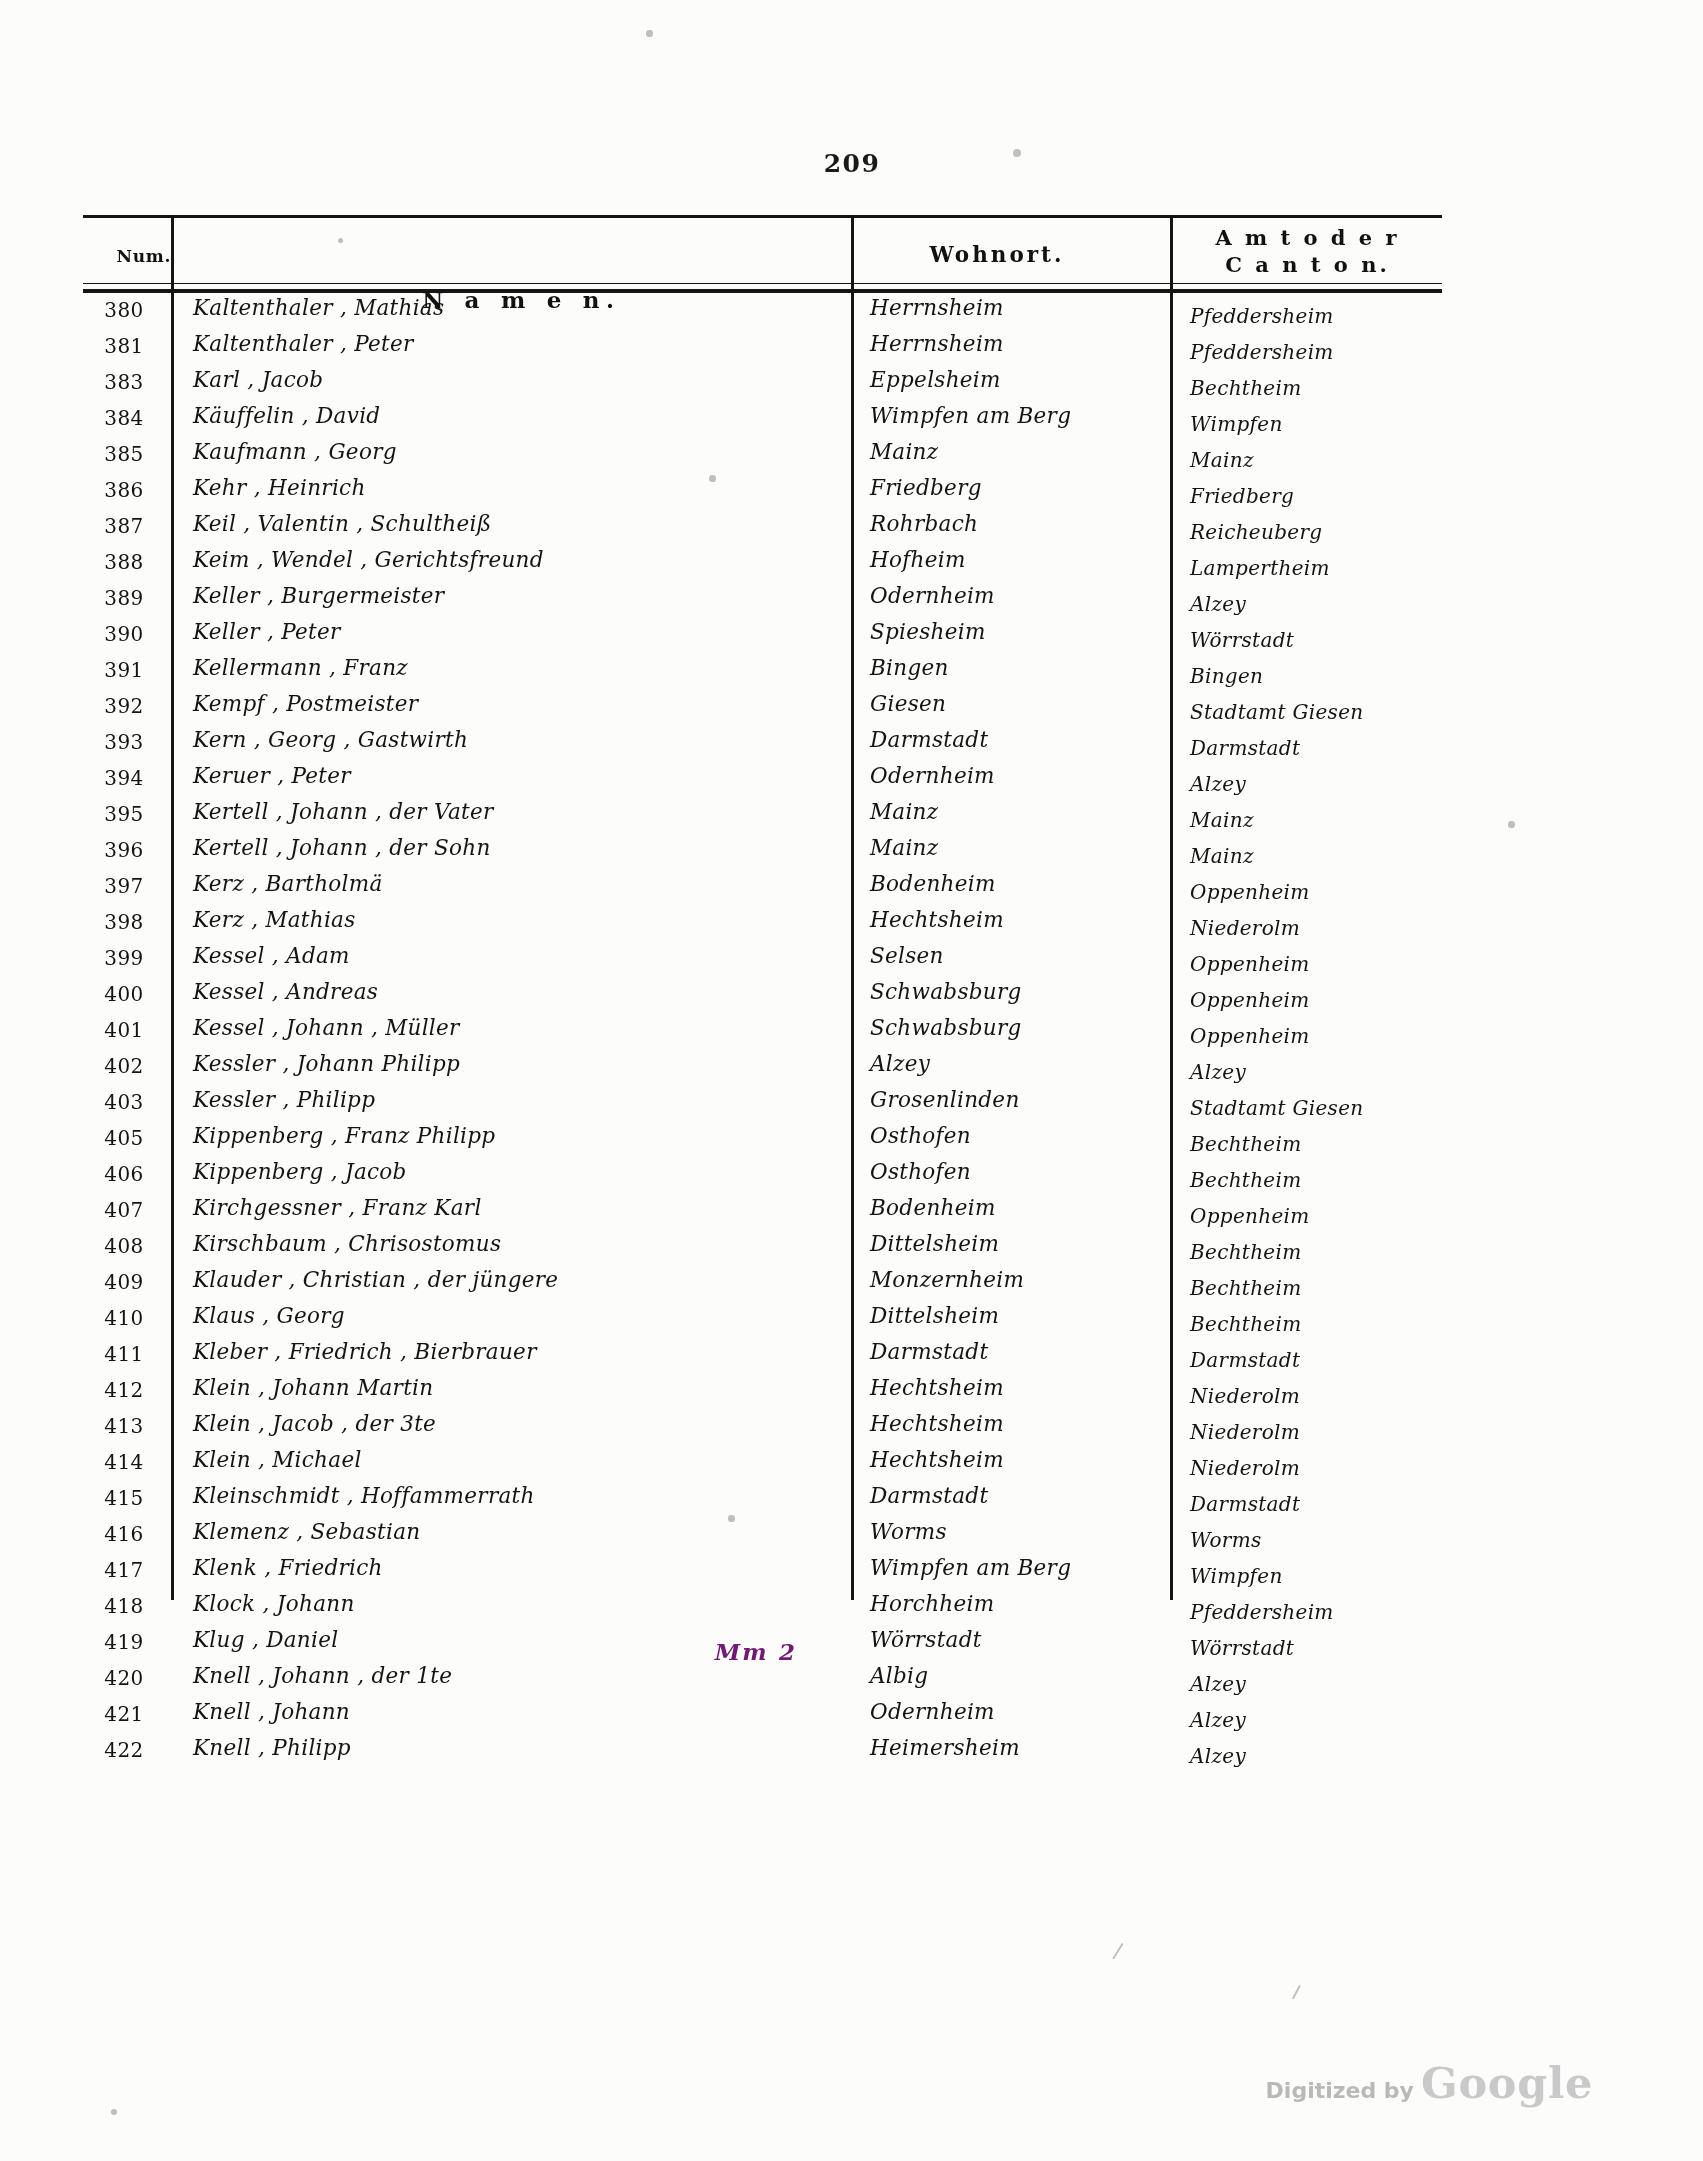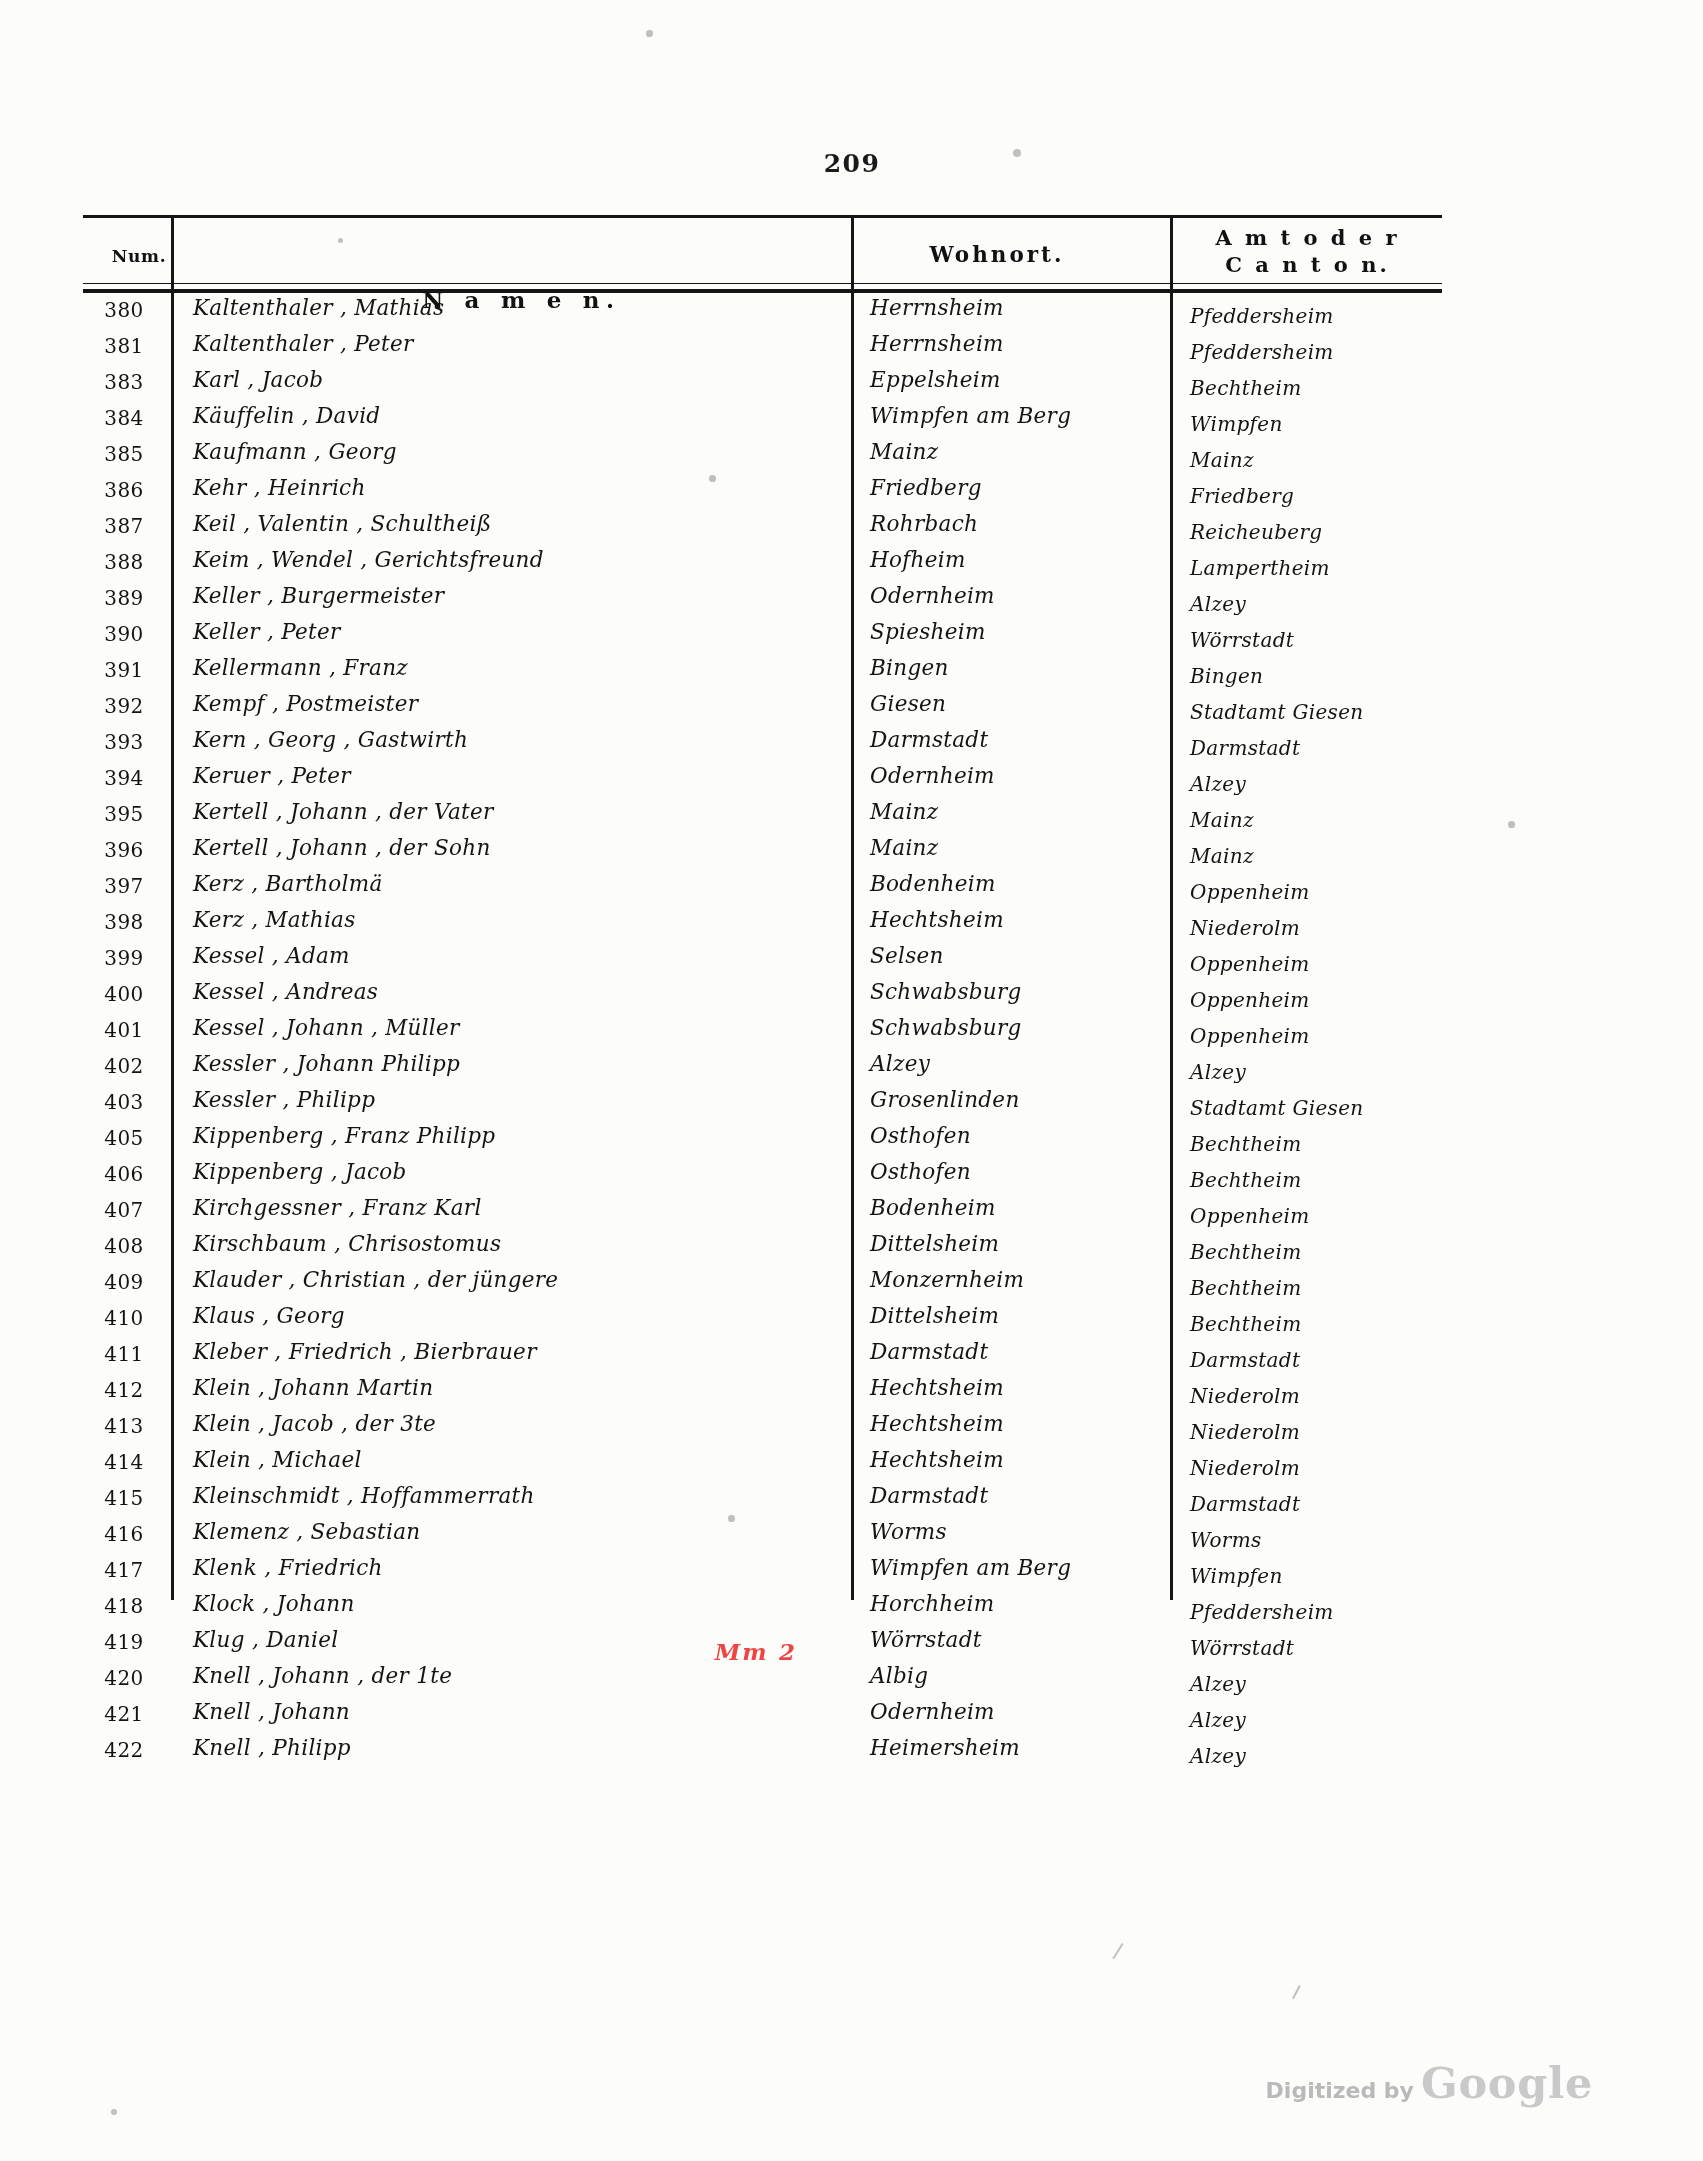--- a/index.html
+++ b/index.html
@@ -67,26 +67,27 @@
     background: #151515;
   }
   .hcell {
     position: absolute;
     top: 10.4px;
     font-family: "DejaVu Serif", serif;
     color: #111;
     text-align: center;
   }
   .h-num {
-    left: 12px;
+    left: 0;
     width: 88px;
     font-size: 17px;
     font-weight: bold;
     top: 31px;
     letter-spacing: 0.7px;
+    text-align: right;
   }
   .h-namen {
     left: 97px;
     width: 683px;
     font-size: 23px;
     font-weight: bold;
     top: 27px;
     letter-spacing: 6.7px;
     margin-top: 44px;
   }
@@ -162,21 +163,21 @@
   }
   .signature {
     position: absolute;
     top: 1638px;
     left: 0;
     width: 1512px;
     text-align: center;
     font-size: 23px;
     font-weight: bold;
     font-style: italic;
-    color: #ef4444;
+    color: #701a75;
     letter-spacing: 2.2px;
   }
   
   .speck {
     position: absolute;
     background: #8c8c8c;
     border-radius: 50%;
     opacity: 0.55;
   }
   .footer-credit {

